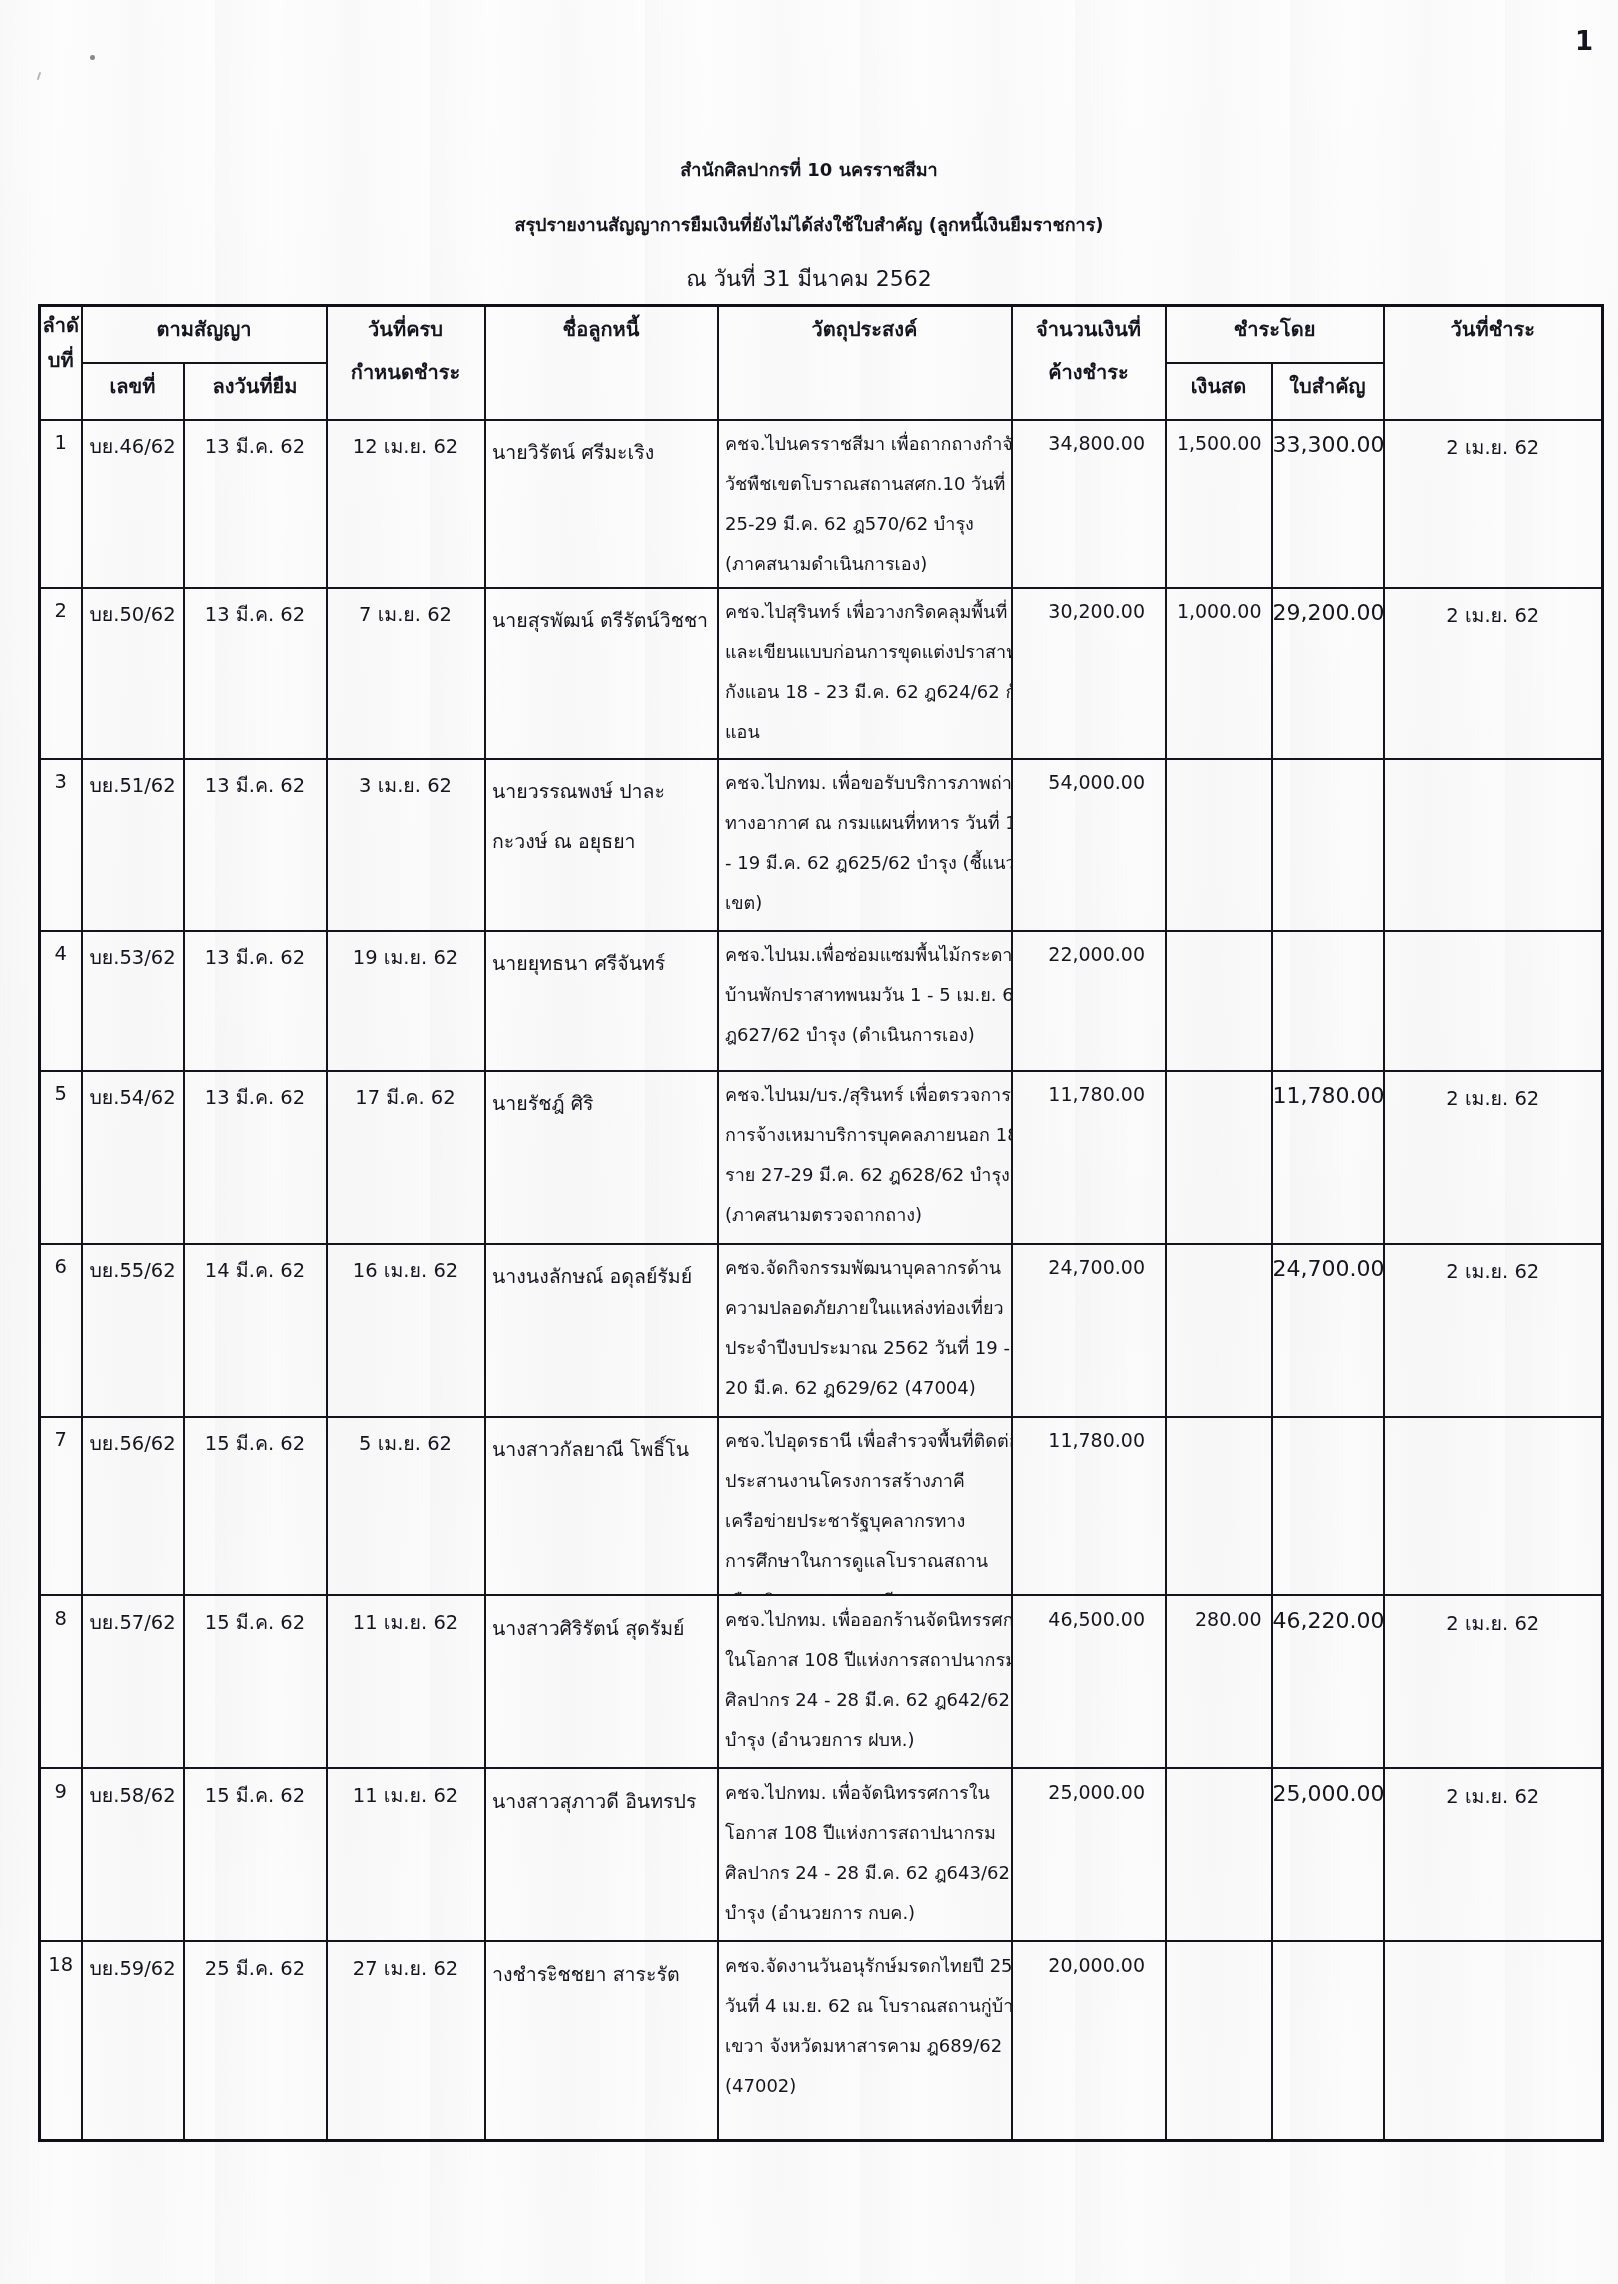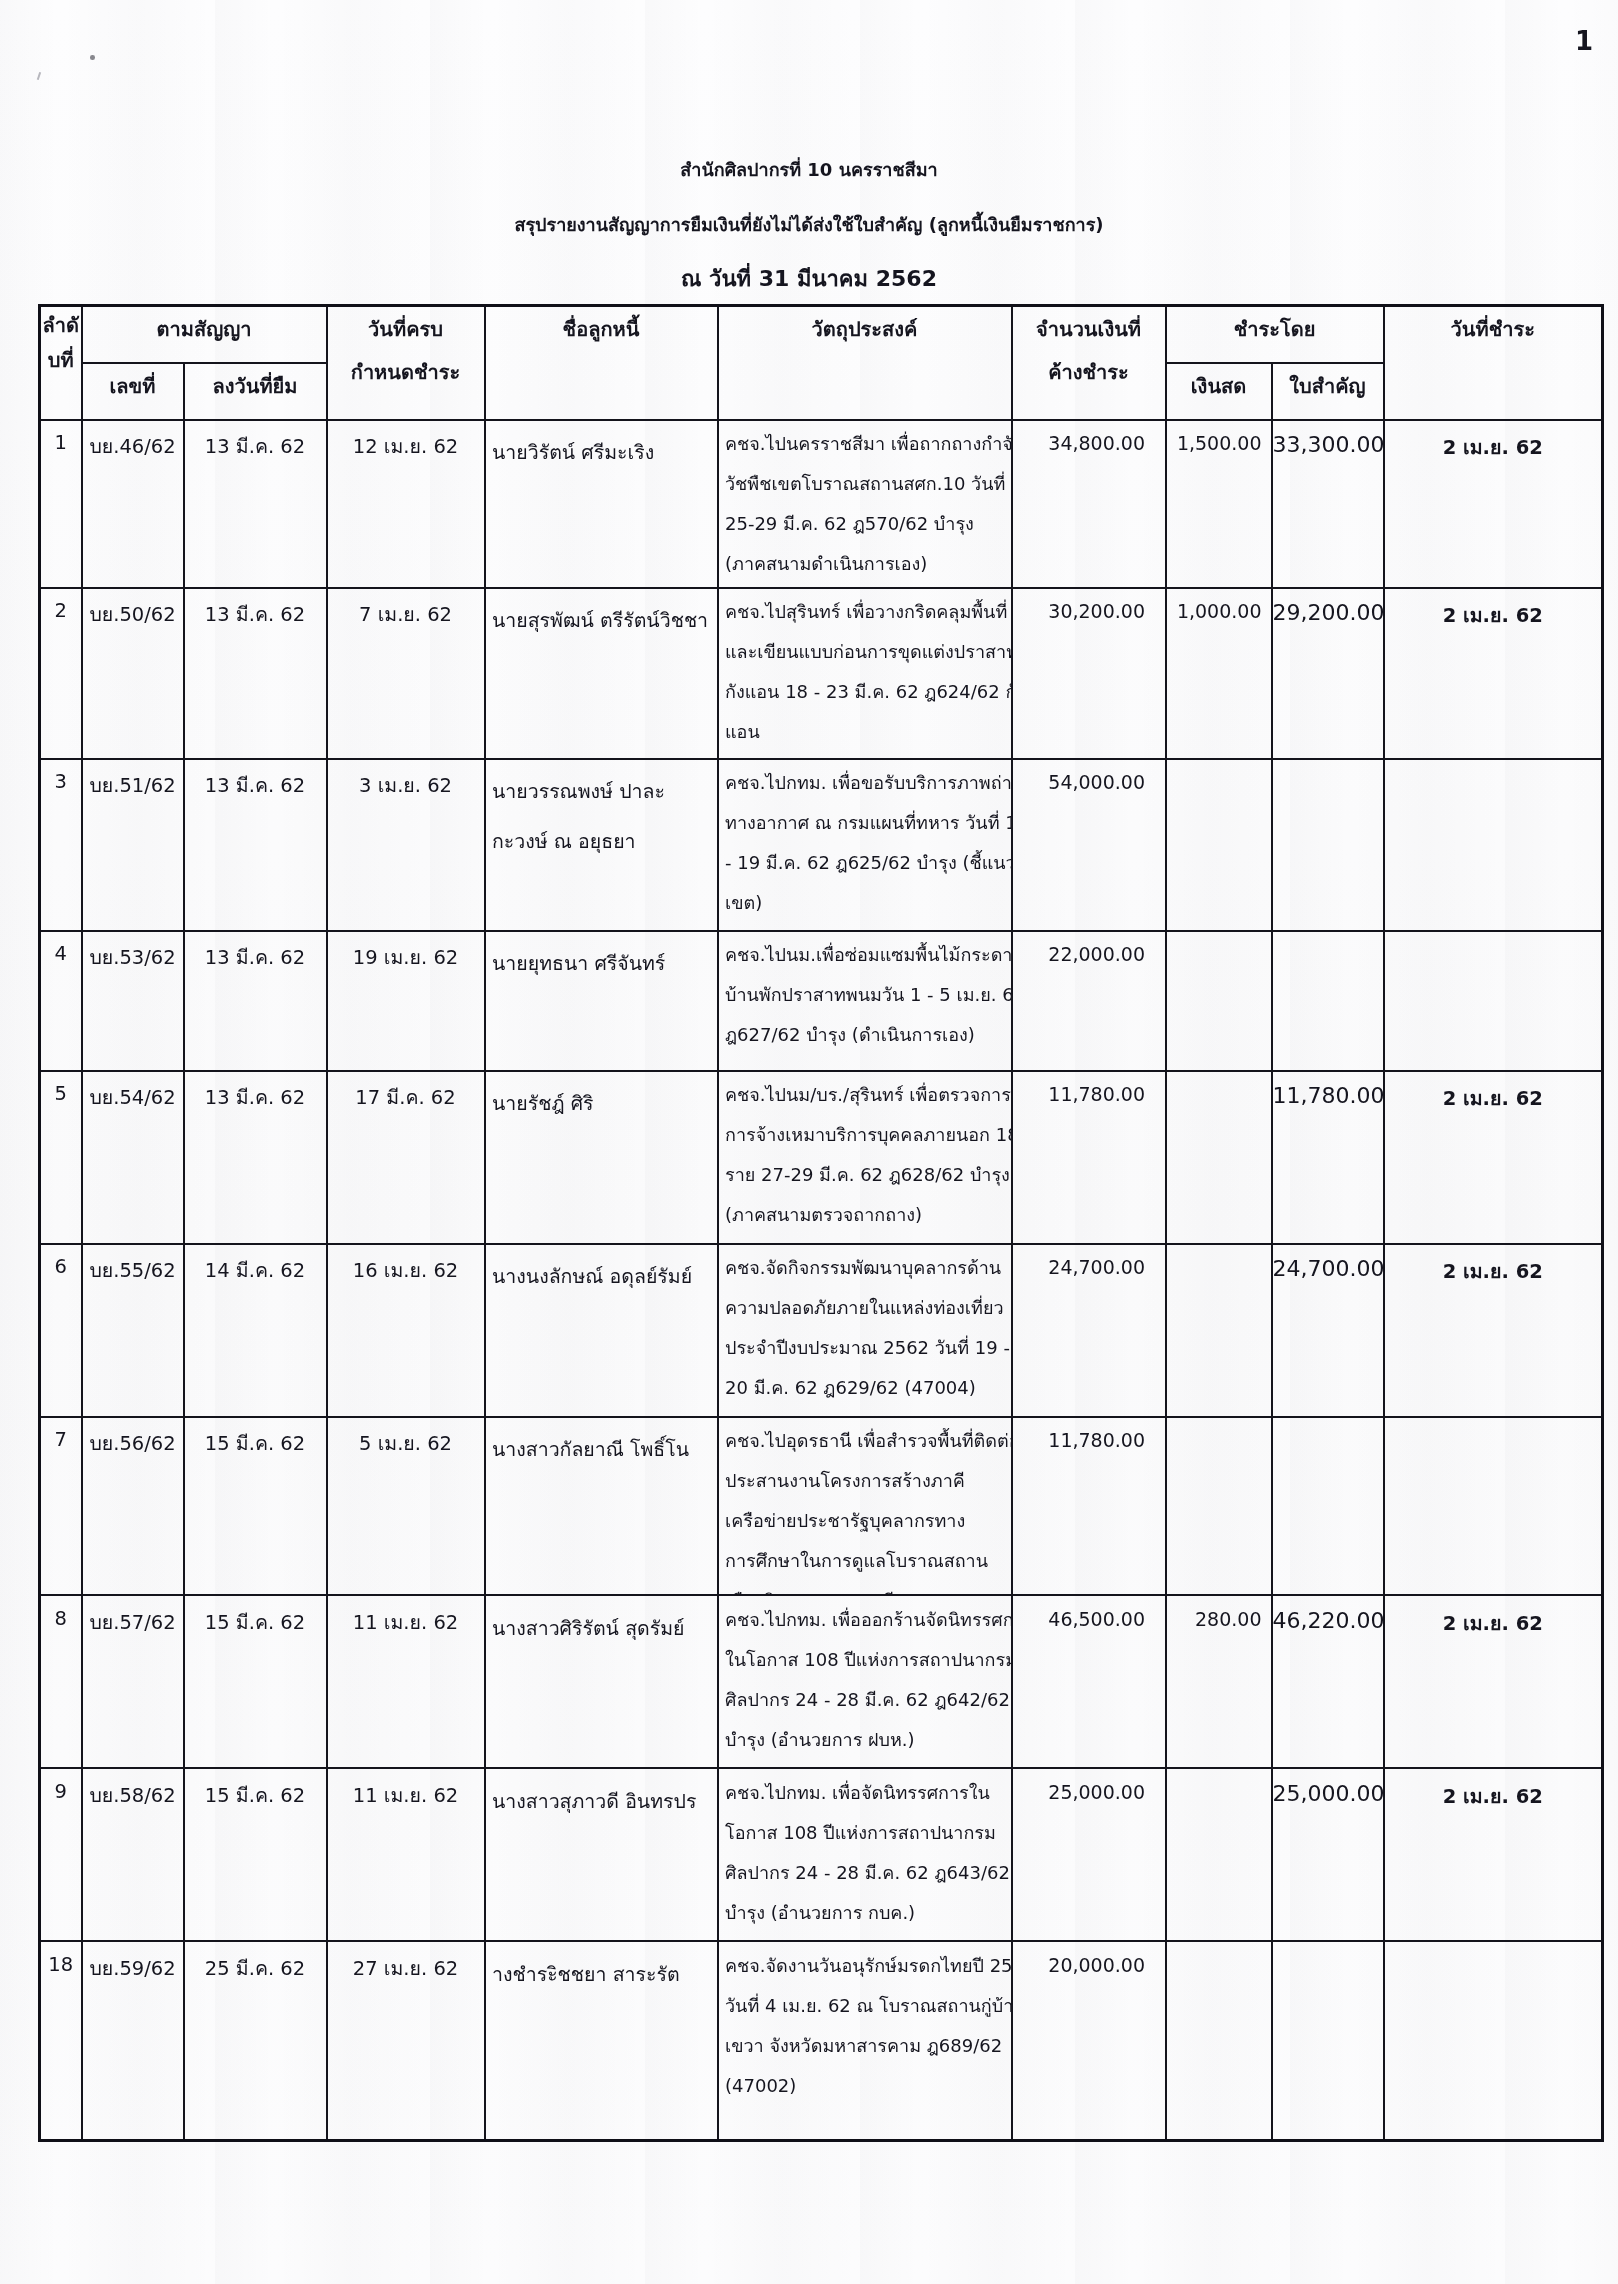--- a/index.html
+++ b/index.html
@@ -12,21 +12,21 @@
     font-family:"DejaVu Sans","Liberation Sans",sans-serif;
     color:#15151f;
     overflow:hidden;
   }
   .page-number{position:absolute;top:26px;right:25px;font-size:26px;font-weight:700;}
   .artifact-dot{position:absolute;left:90px;top:55px;width:4.6px;height:4.6px;border-radius:50%;background:#6a6a72;opacity:.8;}
   .artifact-tick{position:absolute;left:38px;top:72px;width:2px;height:7.8px;background:#9a9aa2;transform:rotate(18deg);opacity:.7;}
   .titles{padding-top:153px;text-align:center;}
   .title-line{line-height:33px;font-size:18px;font-weight:700;white-space:pre-line;}
   .title-line + .title-line{margin-top:21.5px;}
-  .title-line.bold{font-weight:700;font-size:22px;}
+  .title-line.bold{font-weight:400;font-size:22px;}
 
   table.report{
     margin:9px 0 0 38px;
     width:1562px;
     border-collapse:collapse;
     table-layout:fixed;
   }
   table.report th, table.report td{
     border:2px solid #14141c;
     vertical-align:top;
@@ -44,21 +44,21 @@
   th.wrap-any{overflow-wrap:anywhere;line-break:anywhere;line-height:35px;}
   tbody td{border-top-width:2.6px;}
   .c-center{text-align:center;padding-top:10.4px;font-size:19.5px;}
   .c-name{padding:7.8px 2.6px 0 6.5px;}
   .c-name .cell-text{font-size:19.5px;line-height:50px;white-space:pre;overflow:hidden;}
   .c-purpose{padding:0;}
   .c-purpose .cell-text{font-size:18px;line-height:40px;padding:3.9px 2.6px 0 6.5px;white-space:pre;overflow:hidden;}
   .c-amount{text-align:right;padding:11.7px 19.5px 0 0;font-size:19px;border-radius:31px;}
   .c-cash{text-align:right;padding:11.7px 9px 0 0;font-size:19px;border-radius:31px;}
   .c-voucher{text-align:right;padding:11.7px 17px 0 0;font-size:22px;}
-  .c-paiddate{text-align:center;padding-top:11.7px;font-size:19.5px;font-weight:bold;}
+  .c-paiddate{text-align:center;padding-top:11.7px;font-size:19.5px;}
 </style>
 </head>
 <body>
 
 <div class="page">
   <div class="page-number">1</div>
   <div class="artifact-dot"></div>
   <div class="artifact-tick"></div>
 
   <div class="titles">

